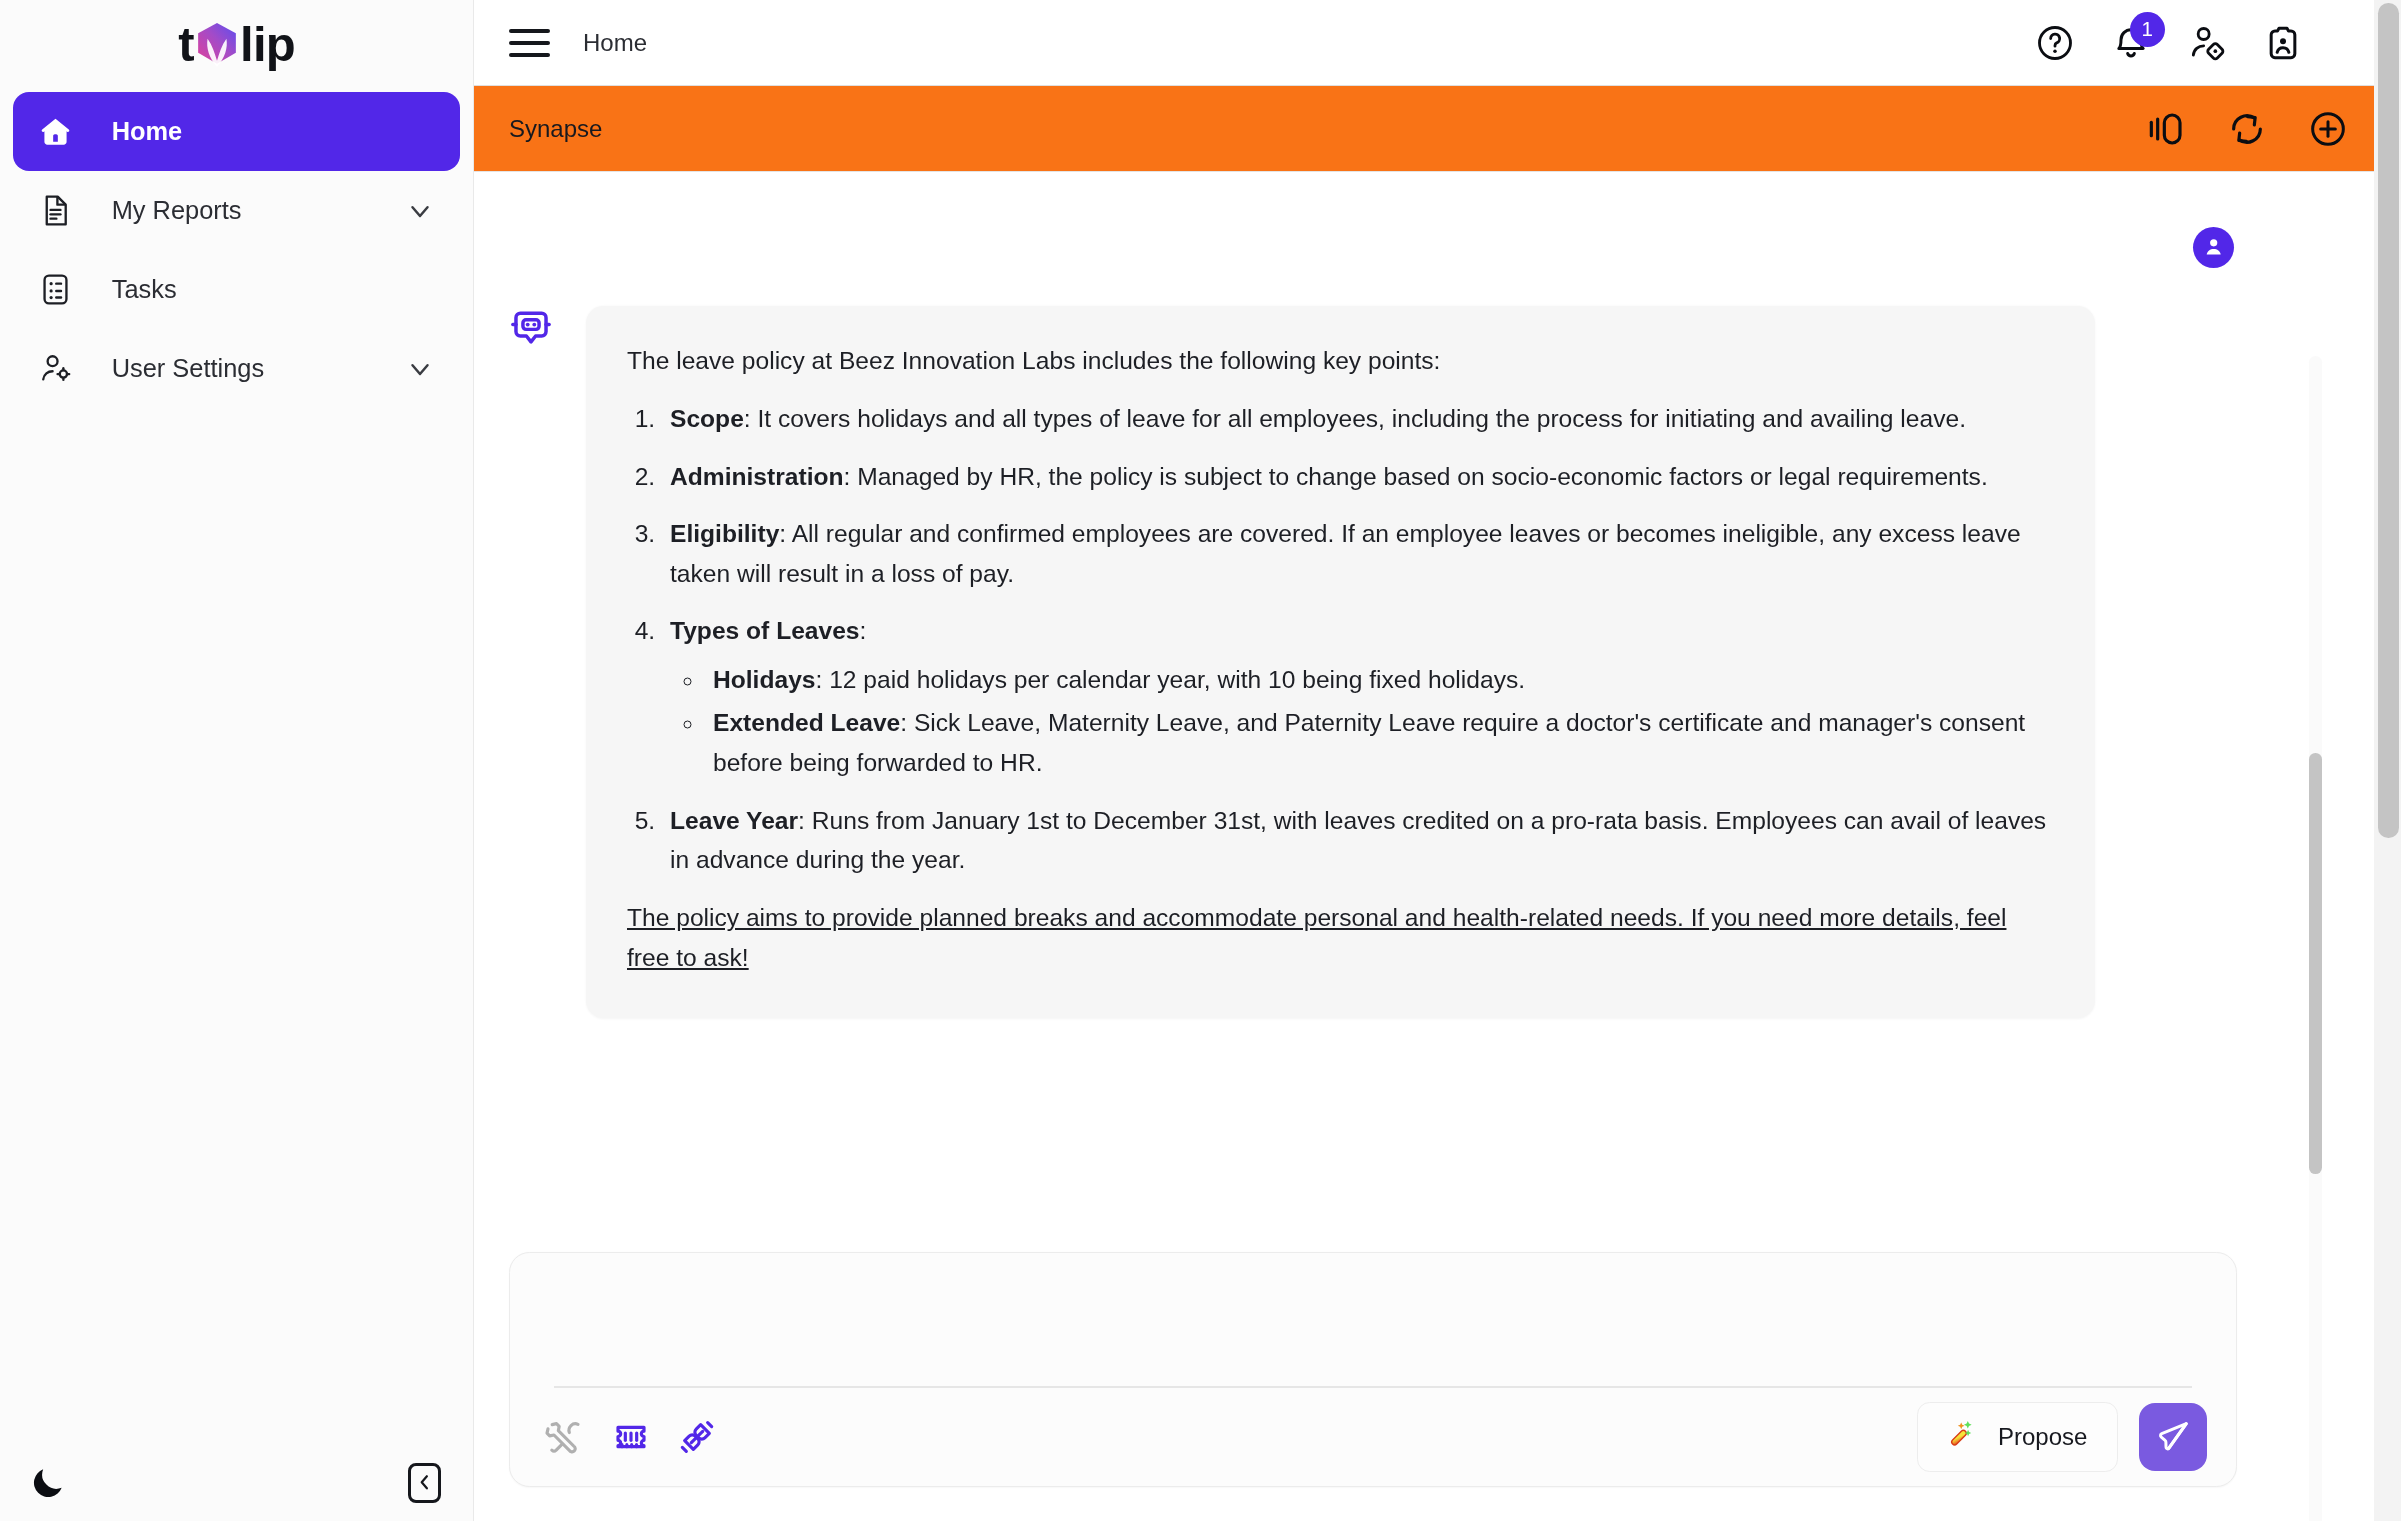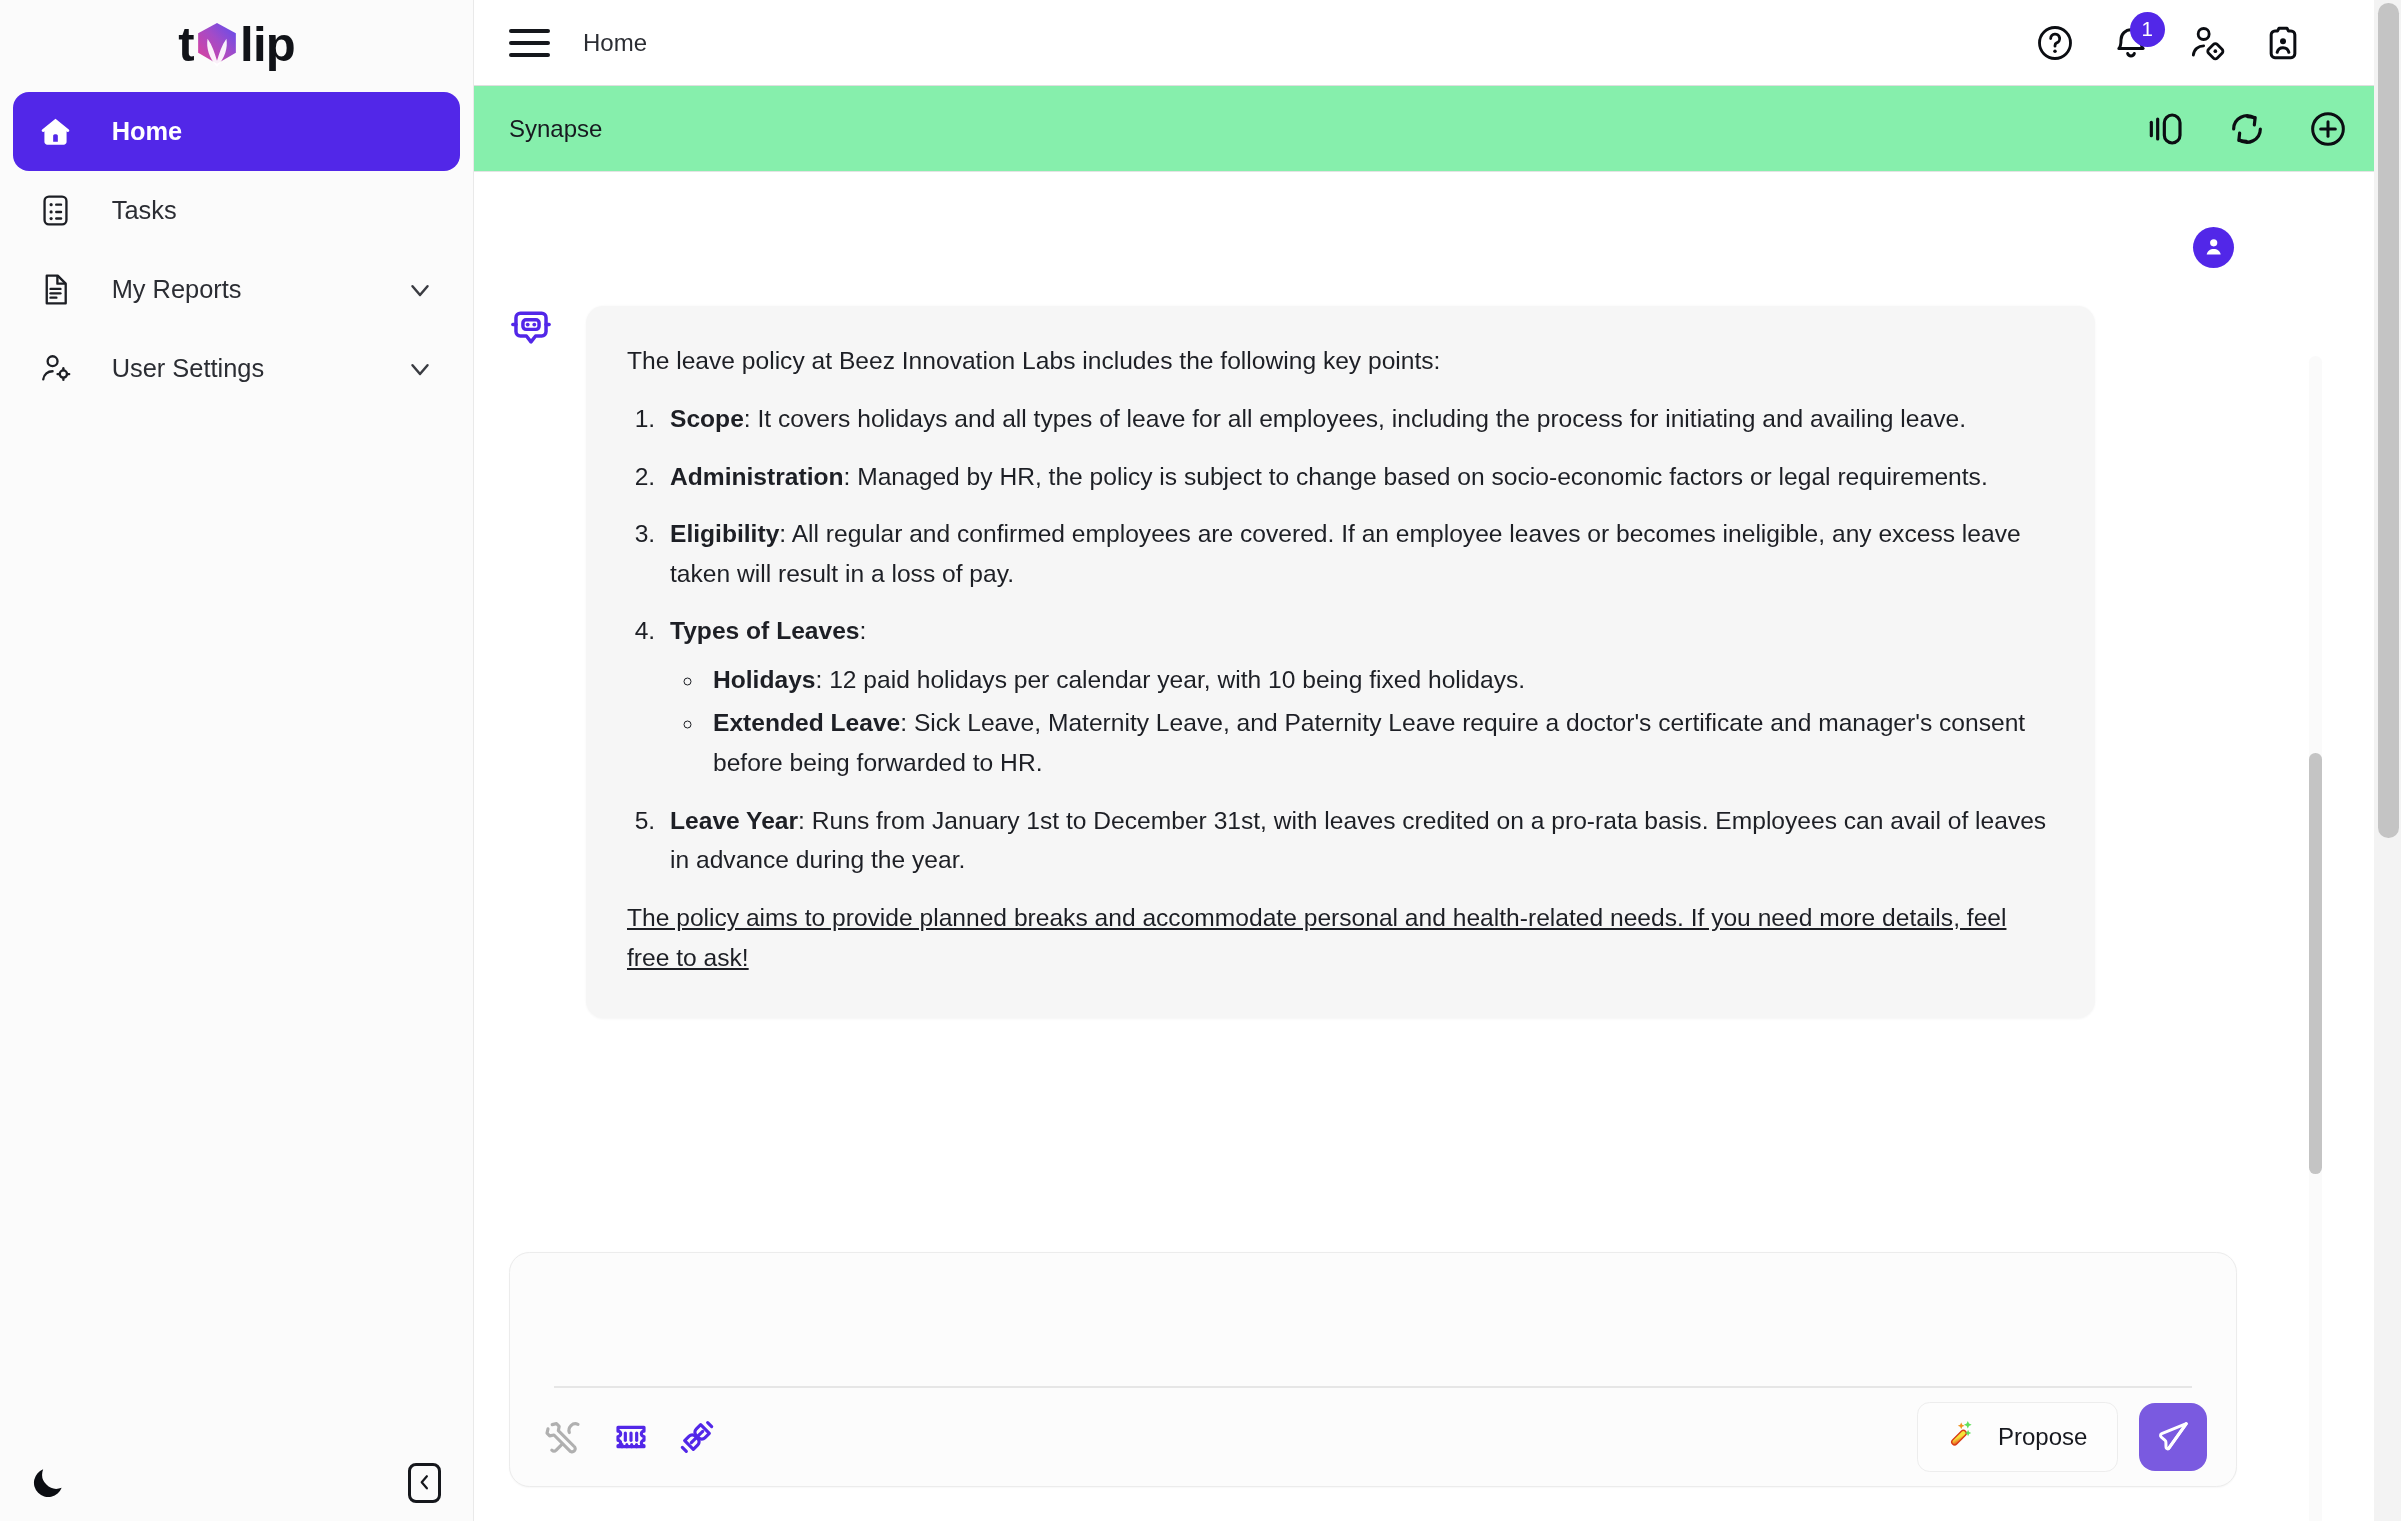--- a/index.html
+++ b/index.html
@@ -86,21 +86,21 @@
     font-size: 20.6px; font-weight: 500;
     display:flex; align-items:center; justify-content:center;
     padding: 0 6.4px;
   }
 
   .subbar {
     height: 86px; flex: 0 0 86px;
     border-bottom: 1.6px solid #e4e4e4;
     display: flex; align-items: center;
     padding: 0 52px 0 35px;
-    background: #86efac;
+    background: #f97316;
   }
   .subbar-title { font-size: 24px; color: #17191f; }
   .subbar-icons { display: flex; align-items: center; gap: 38px; margin-left: auto; }
 
   
   .chat-wrap {
     flex: 1 1 auto; position: relative; overflow: hidden;
     background: #ffffff; display: flex; flex-direction: column;
     padding: 0 97px 0 0;
   }
@@ -236,48 +236,48 @@
           <svg viewBox="0 0 24 24" width="35" height="35" fill="#ffffff">
               <path d="M12 3.2 2.9 10.6c-.4.3-.5.9-.2 1.3.3.4.9.5 1.3.2l.4-.3V19c0 1.1.9 2 2 2h11.2c1.1 0 2-.9 2-2v-7.2l.4.3c.4.3 1 .2 1.3-.2.3-.4.2-1-.2-1.3L12 3.2zm1.6 15.9h-3.2v-4.2c0-.6.5-1.1 1.1-1.1h1c.6 0 1.1.5 1.1 1.1v4.2z"></path>
             </svg>
         </span>
         <span class="nav-label">Home</span>
       </div>
 
       <div class="nav-item">
         <span class="nav-ico">
           <svg viewBox="0 0 24 24" width="35" height="35" fill="none" stroke="#1d1f25" stroke-width="1.6">
+            <path d="M6 2.5h7.5L19 8v13.5H6z" stroke-linejoin="round"></path>
+            <path d="M13.3 2.6V8H19" stroke-linejoin="round"></path>
+            <line x1="8.6" y1="11.6" x2="15.4" y2="11.6" stroke-linecap="round"></line>
+            <line x1="8.6" y1="14.6" x2="15.4" y2="14.6" stroke-linecap="round"></line>
+            <line x1="8.6" y1="17.6" x2="12.6" y2="17.6" stroke-linecap="round"></line>
+          </svg>
+        </span>
+        <span class="nav-label">My Reports</span>
+        <span class="chev">
+          <svg viewBox="0 0 24 24" width="30" height="30" fill="none" stroke="#3a3c42" stroke-width="2" stroke-linecap="round" stroke-linejoin="round">
+              <polyline points="6 9 12 16 18 9"></polyline>
+            </svg>
+        </span>
+      </div>
+
+      <div class="nav-item">
+        <span class="nav-ico">
+          <svg viewBox="0 0 24 24" width="35" height="35" fill="none" stroke="#1d1f25" stroke-width="1.6">
             <rect x="4.5" y="2.5" width="15" height="19" rx="3"></rect>
             <circle cx="9" cy="8" r="1.1" fill="#1d1f25" stroke="none"></circle>
             <circle cx="9" cy="13" r="1.1" fill="#1d1f25" stroke="none"></circle>
             <circle cx="9" cy="17.5" r="1.1" fill="#1d1f25" stroke="none"></circle>
             <line x1="12.5" y1="8" x2="15.8" y2="8" stroke-linecap="round"></line>
             <line x1="12.5" y1="13" x2="15.8" y2="13" stroke-linecap="round"></line>
             <line x1="12.5" y1="17.5" x2="15.8" y2="17.5" stroke-linecap="round"></line>
           </svg>
         </span>
         <span class="nav-label">Tasks</span>
-      </div>
-
-      <div class="nav-item">
-        <span class="nav-ico">
-          <svg viewBox="0 0 24 24" width="35" height="35" fill="none" stroke="#1d1f25" stroke-width="1.6">
-            <path d="M6 2.5h7.5L19 8v13.5H6z" stroke-linejoin="round"></path>
-            <path d="M13.3 2.6V8H19" stroke-linejoin="round"></path>
-            <line x1="8.6" y1="11.6" x2="15.4" y2="11.6" stroke-linecap="round"></line>
-            <line x1="8.6" y1="14.6" x2="15.4" y2="14.6" stroke-linecap="round"></line>
-            <line x1="8.6" y1="17.6" x2="12.6" y2="17.6" stroke-linecap="round"></line>
-          </svg>
-        </span>
-        <span class="nav-label">My Reports</span>
-        <span class="chev">
-          <svg viewBox="0 0 24 24" width="30" height="30" fill="none" stroke="#3a3c42" stroke-width="2" stroke-linecap="round" stroke-linejoin="round">
-              <polyline points="6 9 12 16 18 9"></polyline>
-            </svg>
-        </span>
       </div>
 
       <div class="nav-item">
         <span class="nav-ico">
           <svg viewBox="0 0 24 24" width="35" height="35" fill="none" stroke="#1d1f25" stroke-width="1.6">
             <circle cx="10" cy="7" r="3.4"></circle>
             <path d="M3.6 19.5c.4-3.5 3.2-5.6 6.4-5.6" stroke-linecap="round"></path>
             <circle cx="17.4" cy="15.8" r="2.5"></circle>
             <line x1="17.4" y1="11.8" x2="17.4" y2="13.1" stroke-linecap="round"></line>
             <line x1="17.4" y1="18.5" x2="17.4" y2="19.8" stroke-linecap="round"></line>

